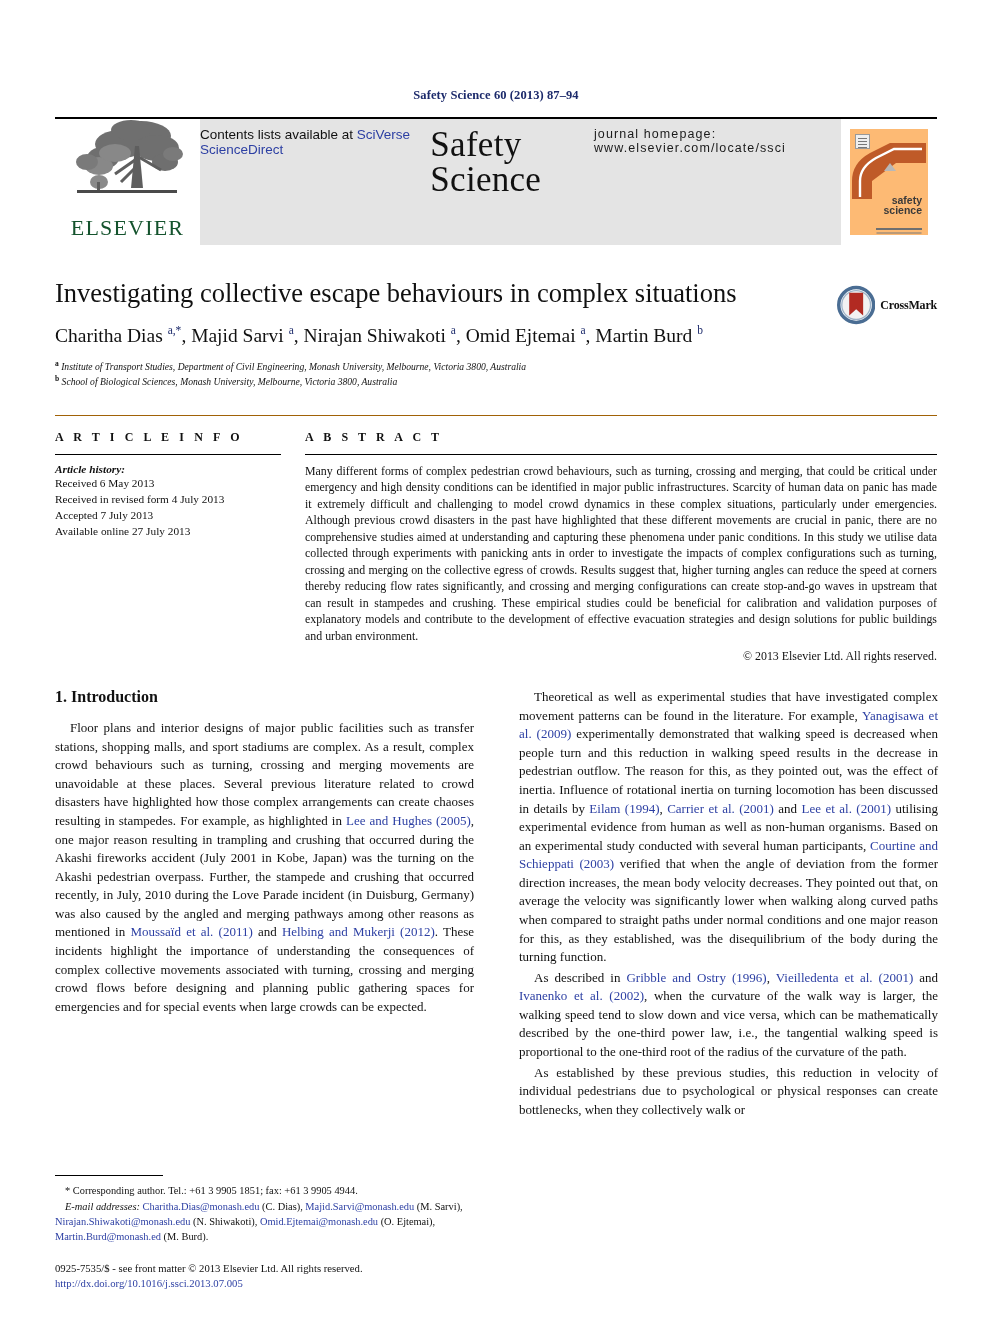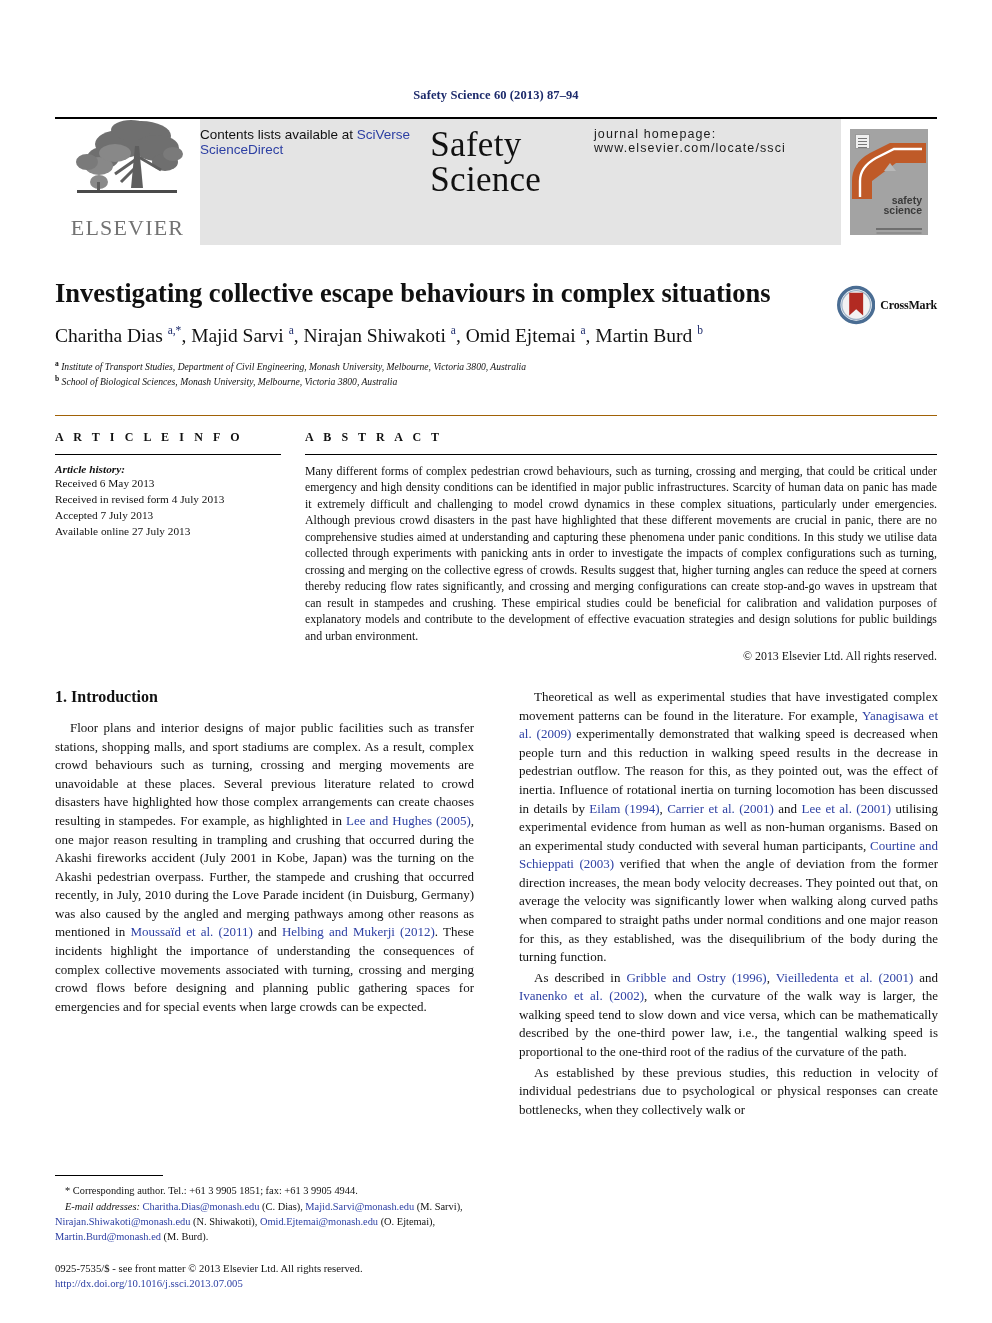--- a/index.html
+++ b/index.html
@@ -35,21 +35,21 @@
   }
   .mast-left {
     width:145px; flex:0 0 145px;
     display:flex; flex-direction:column;
     align-items:center; justify-content:flex-end;
     padding-bottom:6px;
   }
   .tree-wrap { width:118px; height:86px; }
   .elsevier-word {
     font-family:"Liberation Serif", serif;
-    color:#737373; font-size:22px; letter-spacing:1.2px;
+    color:#14532d; font-size:22px; letter-spacing:1.2px;
     line-height:1; margin-top:15px;
   }
   .mast-center {
     flex:1 1 auto;
     background:#e4e4e4;
     display:flex; flex-direction:row;
     justify-content:center;
     padding:8px 0 10px;
   }
   .contents-line {
@@ -64,21 +64,21 @@
   }
   .homepage-line {
     font-family:"Liberation Sans", sans-serif;
     font-size:12.5px; color:#1b1b1b; letter-spacing:1.1px;
   }
   .mast-right {
     width:96px; flex:0 0 96px;
     display:flex; align-items:center; justify-content:center;
   }
   .cover {
-    width:78px; height:106px; background:#a3a3a3;
+    width:78px; height:106px; background:#fdba74;
     position:relative; overflow:hidden;
   }
   .cover-badge {
     position:absolute; left:5px; top:5px;
     width:15px; height:15px; background:#efefef;
     border:1px solid #999;
   }
   .cover-badge-lines{
     position:absolute; left:2px; top:3px; right:2px;
     height:1px; background:#777;
@@ -94,21 +94,21 @@
   .cover-foot {
     position:absolute; right:6px; bottom:5px; left:26px;
     height:2px; background:#6f6f6f;
     box-shadow:0 4px 0 -0.5px #7a7a7a, 0 8px 0 -0.5px #7a7a7a;
   }
 
   
   .title-block { margin-top:34px; position:relative; padding-right:105px; }
   .art-title {
     font-family:"Liberation Serif", serif;
-    font-size:26.5px; line-height:1.12; color:#111; font-weight:700;
+    font-size:26.5px; line-height:1.12; color:#111; font-weight:400;
   }
   .authors {
     margin-top:14px;
     font-family:"Liberation Serif", serif;
     font-size:19.5px; color:#111; line-height:1.25;
   }
   .authors sup { color:#1c2a6b; font-size:11.5px; vertical-align:super; }
   .affils { margin-top:11px; }
   .affil {
     font-family:"Liberation Serif", serif;

